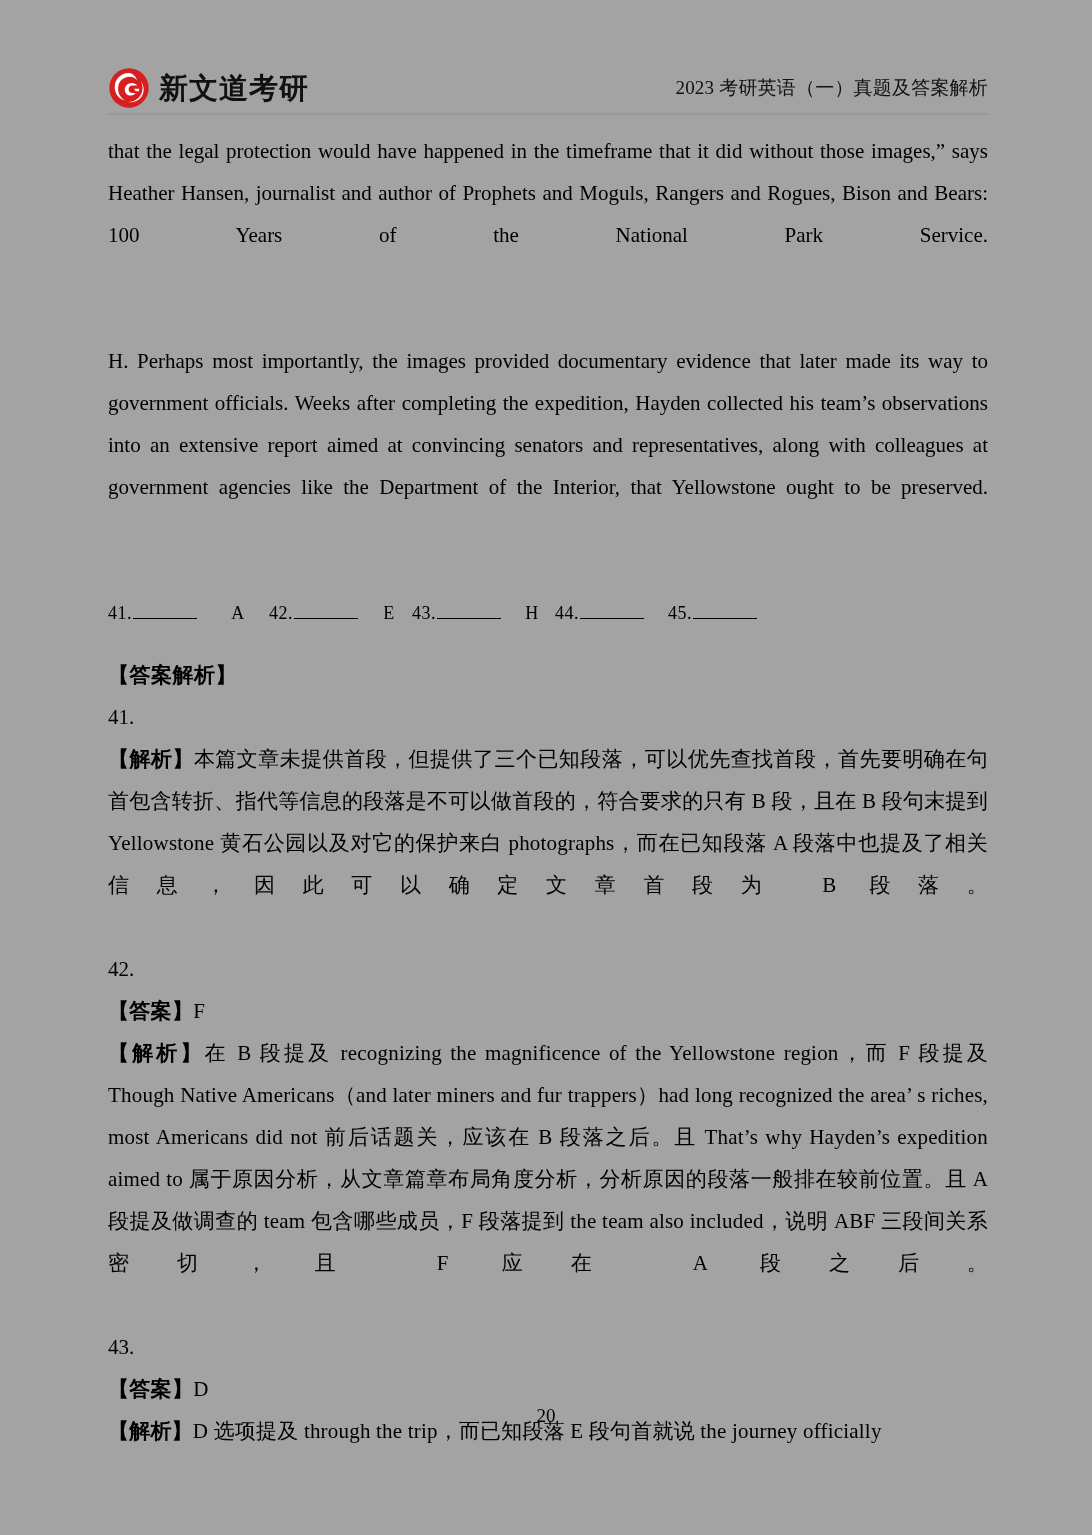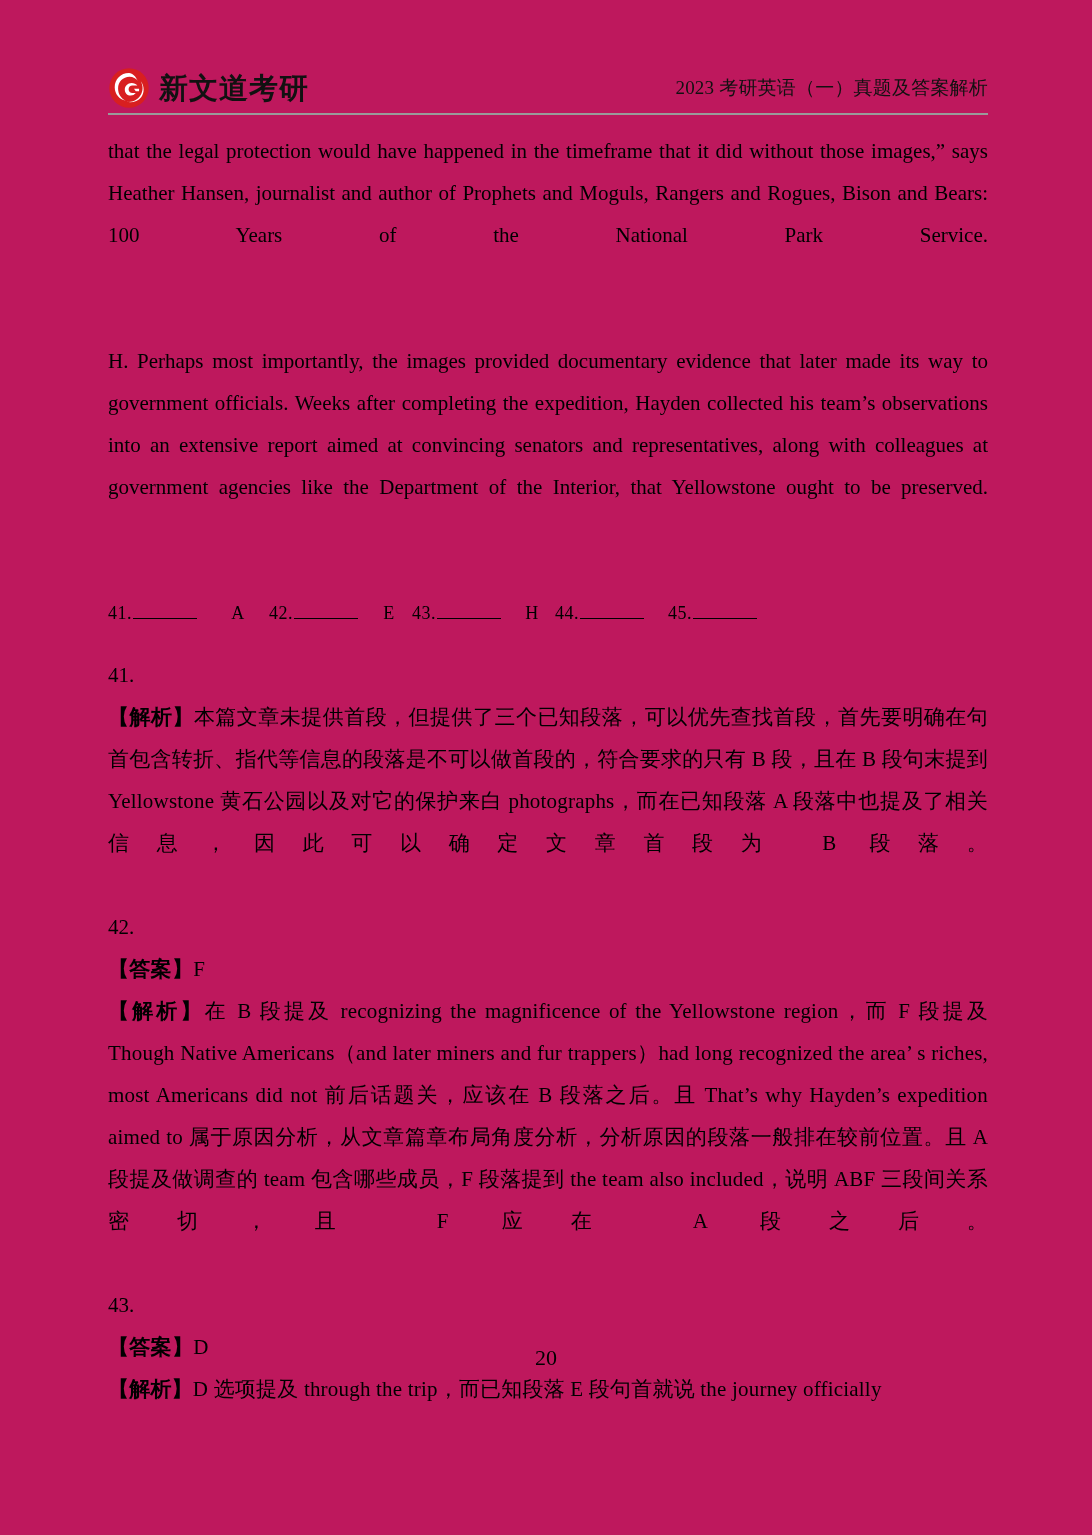--- a/index.html
+++ b/index.html
@@ -8,21 +8,21 @@
     background: #ffffff;
   }
   body {
     font-family: "Liberation Serif", "DejaVu Serif", serif;
     color: #000000;
   }
   .page {
     position: relative;
     width: 1092px;
     height: 1535px;
-    background: #be185d;
+    background: #a3a3a3;
     margin: 0 auto;
     overflow: hidden;
     box-sizing: border-box;
   }
 
   
   .header {
     position: absolute;
     left: 108px;
     top: 62px;
@@ -154,24 +154,24 @@
   .cn-body.justify-all::after {
     content: "";
     display: inline-block;
     width: 100%;
   }
 
   
   .page-number {
     position: absolute;
     left: 0;
-    top: 1345px;
+    top: 1405px;
     width: 1092px;
     text-align: center;
-    font-size: 22px;
+    font-size: 19px;
     color: #000;
   }
 </style>
 </head>
 <body>
 
 <div class="page">
 
   <div class="header">
     <div class="brand">
@@ -197,20 +197,21 @@
     <p class="para justify-all">H. Perhaps most importantly, the images provided documentary evidence that later made its way to government officials. Weeks after completing the expedition, Hayden collected his team’s observations into an extensive report aimed at convincing senators and representatives, along with colleagues at government agencies like the Department of the Interior, that Yellowstone ought to be preserved.</p>
 
     <div class="spacer-lg"></div>
 
     <div class="answer-line">
       <span class="blank-item"><span class="blank-num">41.</span><span class="blank-rule"></span></span><span class="gap-a"></span><span class="blank-ans">A</span><span class="gap-b"></span><span class="blank-item"><span class="blank-num">42.</span><span class="blank-rule"></span></span><span class="gap-b"></span><span class="blank-ans">E</span><span class="gap-c"></span><span class="blank-item"><span class="blank-num">43.</span><span class="blank-rule"></span></span><span class="gap-b"></span><span class="blank-ans">H</span><span class="gap-c"></span><span class="blank-item"><span class="blank-num">44.</span><span class="blank-rule"></span></span><span class="gap-b"></span><span class="blank-item"><span class="blank-num">45.</span><span class="blank-rule"></span></span>
     </div>
 
     <div class="spacer-sm"></div>
 
+    <div class="cn-heading">【答案解析】</div>
 
     <div class="cn-qnum">41.</div>
     <div class="cn-body justify-all"><span class="tag">【解析】</span><span>本篇文章未提供首段，但提供了三个已知段落，可以优先查找首段，首先要明确在句首包含转折、指代等信息的段落是不可以做首段的，符合要求的只有 B 段，且在 B 段句末提到 Yellowstone 黄石公园以及对它的保护来白 photographs，而在已知段落 A 段落中也提及了相关信息，因此可以确定文章首段为 B 段落。</span></div>
 
     <div class="cn-qnum">42.</div>
     <div class="cn-answer"><span class="tag">【答案】</span><span>F</span></div>
     <div class="cn-body justify-all"><span class="tag">【解析】</span><span>在 B 段提及 recognizing the magnificence of the Yellowstone region，而 F 段提及 Though Native Americans（and later miners and fur trappers）had long recognized the area’ s riches, most Americans did not 前后话题关，应该在 B 段落之后。且 That’s why Hayden’s expedition aimed to 属于原因分析，从文章篇章布局角度分析，分析原因的段落一般排在较前位置。且 A 段提及做调查的 team 包含哪些成员，F 段落提到 the team also included，说明 ABF 三段间关系密切，且 F 应在 A 段之后。</span></div>
 
     <div class="cn-qnum">43.</div>
     <div class="cn-answer"><span class="tag">【答案】</span><span>D</span></div>

